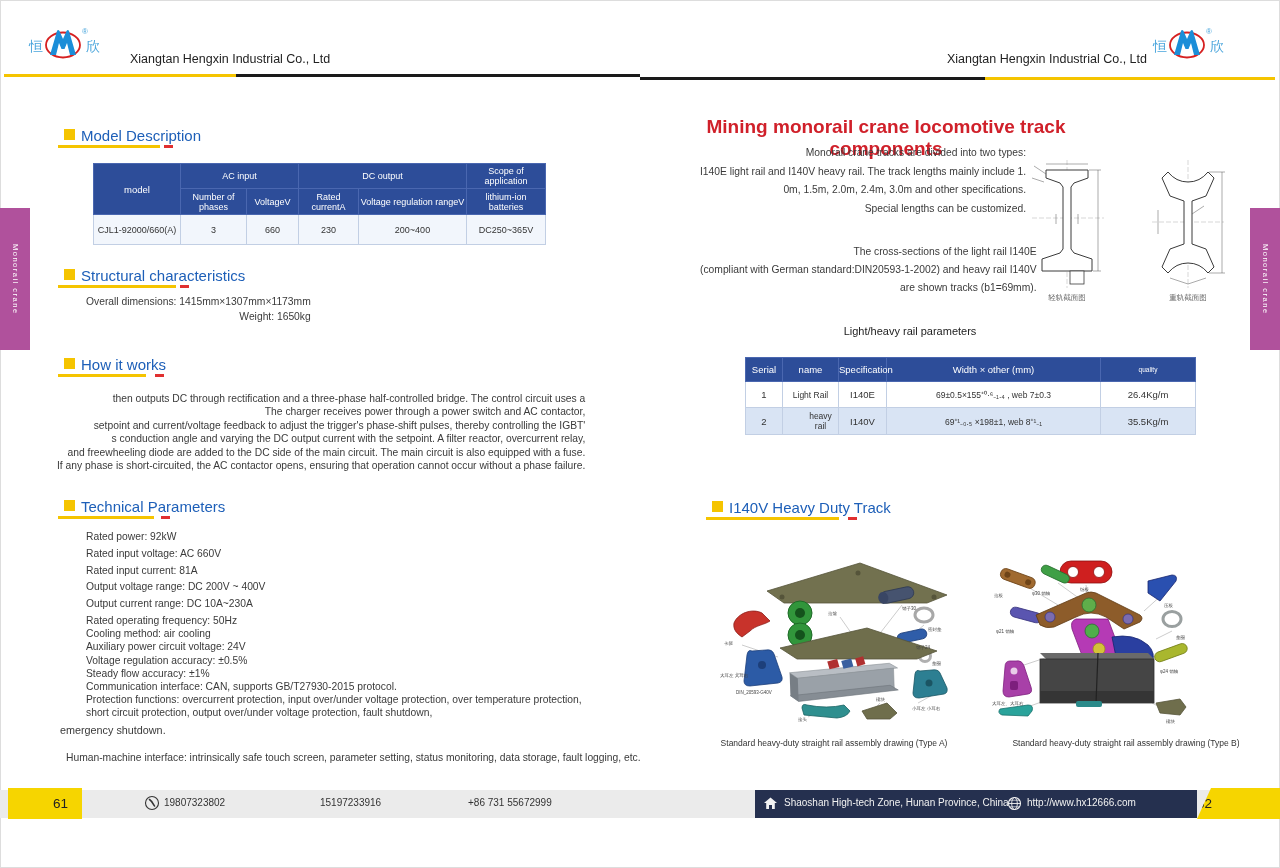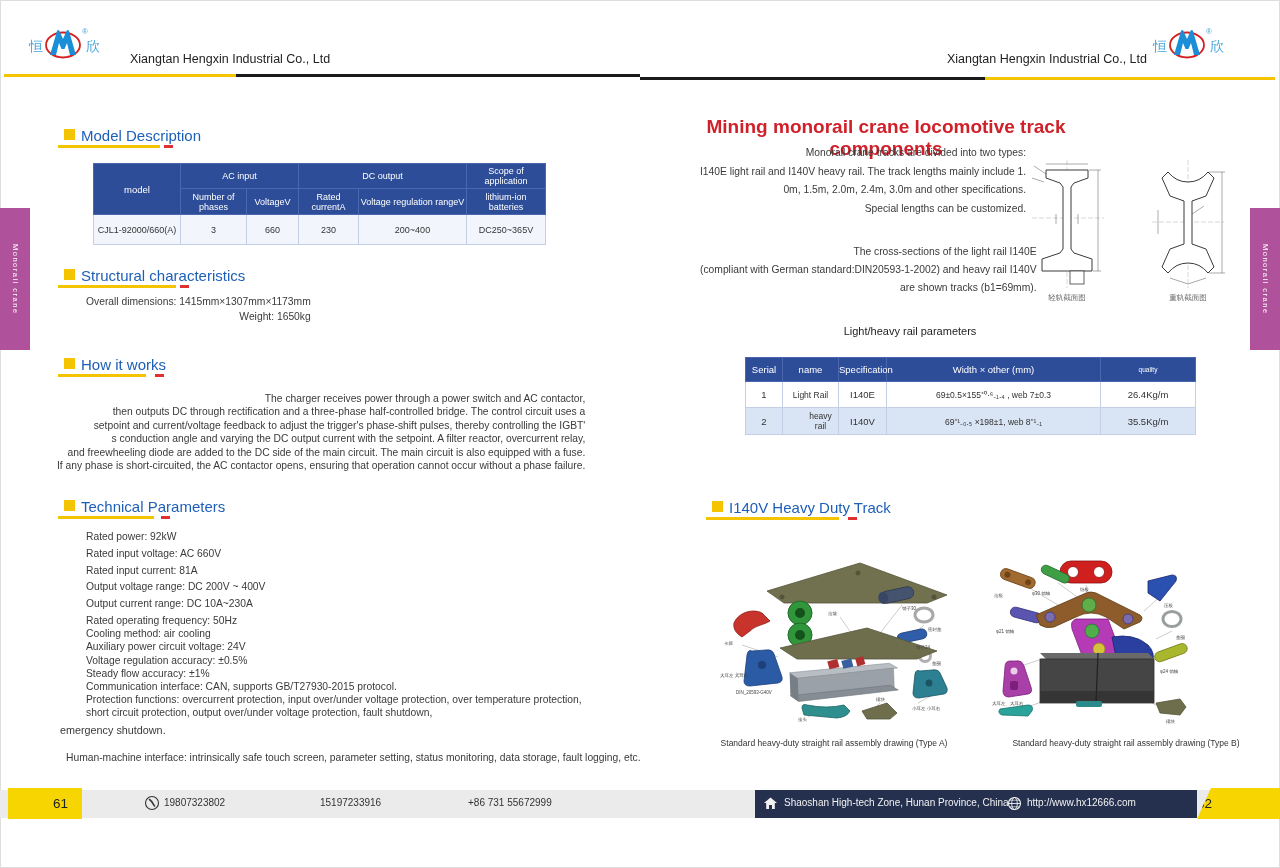--- a/index.html
+++ b/index.html
@@ -134,22 +134,22 @@
     <div class="body-line" style="line-height:15px;">Weight: 1650kg</div>
   </div>
 
   <div class="sh" style="left:64px;top:357px;">
     <span class="sq"></span>
     <span class="t">How it works</span>
     <span class="ul" style="width:88px;"></span>
     <span class="rd" style="left:91px;"></span>
   </div>
   <div class="para" style="left:57px;top:392px;">
+    <div class="body-line" style="padding-left:22px;">then outputs DC through rectification and a three-phase half-controlled bridge. The control circuit uses a</div>
     <div class="body-line" style="padding-left:28px;">The charger receives power through a power switch and AC contactor,</div>
-    <div class="body-line" style="padding-left:22px;">then outputs DC through rectification and a three-phase half-controlled bridge. The control circuit uses a</div>
     <div class="body-line">setpoint and current/voltage feedback to adjust the trigger's phase-shift pulses, thereby controlling the IGBT'</div>
     <div class="body-line">s conduction angle and varying the DC output current with the setpoint. A filter reactor, overcurrent relay,</div>
     <div class="body-line">and freewheeling diode are added to the DC side of the main circuit. The main circuit is also equipped with a fuse.</div>
     <div class="body-line">If any phase is short-circuited, the AC contactor opens, ensuring that operation cannot occur without a phase failure.</div>
   </div>
 
   <div class="sh" style="left:64px;top:499px;">
     <span class="sq"></span>
     <span class="t">Technical Parameters</span>
     <span class="ul" style="width:96px;"></span>

